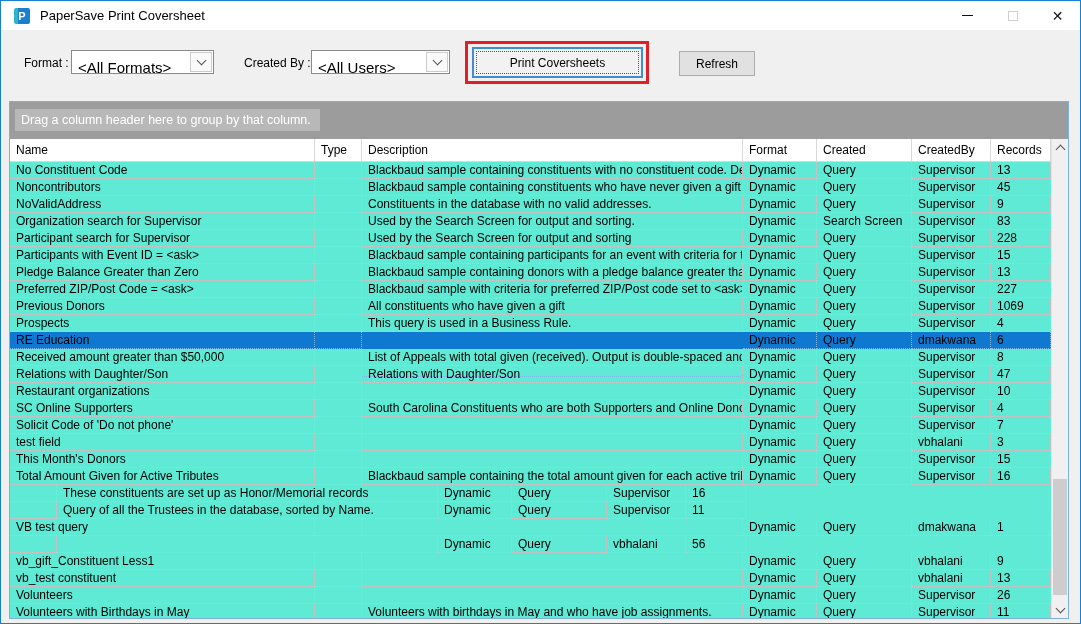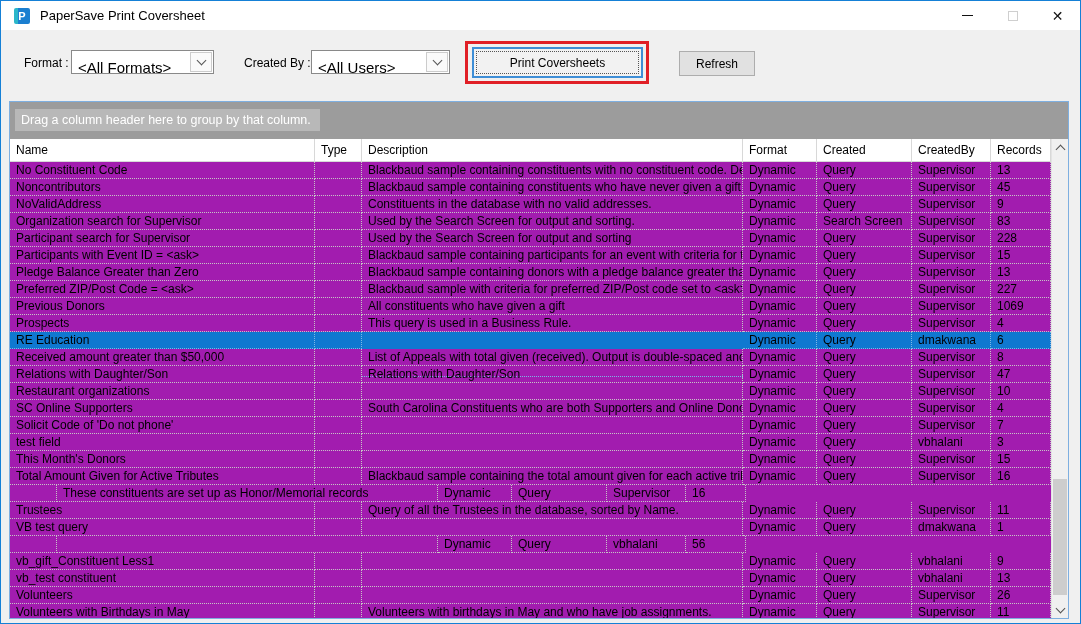--- a/index.html
+++ b/index.html
@@ -35,21 +35,21 @@
   .refresh-btn { position:absolute; left:678px; top:50px; width:76px; height:25px; background:#e1e1e1; border:1px solid #adadad; font-size:12px; display:flex; align-items:center; justify-content:center; }
   
   .grid { position:absolute; left:8px; top:100px; width:1060px; height:518px; background:#fff; border:1px solid #7eafe0; display:flex; flex-direction:column; }
   .groupbar { height:37px; background:#9c9c9c; padding:7px 0 0 5px; flex:0 0 auto; }
   .group-hint { display:inline-block; background:#b8b8b8; color:#fff; font-size:12.5px; padding:4px 9px 4px 6px; }
   .grid-main { flex:1; display:flex; overflow:hidden; }
   .grid-cols { width:1041px; display:flex; flex-direction:column; overflow:hidden; }
   .header-row { display:flex; height:23px; flex:0 0 auto; background:#fff; border-bottom:1px solid #d8d8d8; }
   .hcell { display:flex; align-items:center; padding-left:6px; font-size:12px; border-right:1px solid #d8d8d8; overflow:hidden; white-space:nowrap; }
   .rows { flex:1; overflow:hidden; }
-  .row { display:flex; height:17px; background:#a21caf; }
+  .row { display:flex; height:17px; background:#5eead4; }
   .cell { font-size:12px; line-height:15px; padding:1px 0 0 6px; border-right:1px dotted #c6c6c6; border-bottom:1px dotted #c6c6c6; white-space:nowrap; overflow:hidden; }
   .row.selected { background:#0f78d0; }
   .row.selected .cell { color:#000000; border-right-color:#7db7e6; border-bottom-color:#7db7e6; }
   
   .scrollbar { width:17px; background:#f0f0f0; border-left:1px solid #e3e3e3; position:relative; }
   .sb-arrow { position:absolute; left:0; width:16px; height:17px; display:flex; align-items:center; justify-content:center; }
   .sb-arrow.up { top:0; }
   .sb-arrow.down { bottom:0; }
   .sb-arrow .chev { border-color:#505050; }
   .sb-thumb { position:absolute; left:1px; width:14px; top:340px; height:116px; background:#cdcdcd; }
@@ -286,21 +286,20 @@
             </div>
             <div class="row">
               <div class="cell" style="width: 47px;"></div>
               <div class="cell" style="width: 381px;">These constituents are set up as Honor/Memorial records</div>
               <div class="cell" style="width: 74px;">Dynamic</div>
               <div class="cell" style="width: 95px;">Query</div>
               <div class="cell" style="width: 79px;">Supervisor</div>
               <div class="cell" style="width: 60px;">16</div>
             </div>
             <div class="row">
-              <div class="cell" style="width: 305px;">Trustees</div>
               <div class="cell" style="width: 47px;"></div>
               <div class="cell" style="width: 381px;">Query of all the Trustees in the database, sorted by Name.</div>
               <div class="cell" style="width: 74px;">Dynamic</div>
               <div class="cell" style="width: 95px;">Query</div>
               <div class="cell" style="width: 79px;">Supervisor</div>
               <div class="cell" style="width: 60px;">11</div>
             </div>
             <div class="row">
               <div class="cell" style="width: 305px;">VB test query</div>
               <div class="cell" style="width: 47px;"></div>

